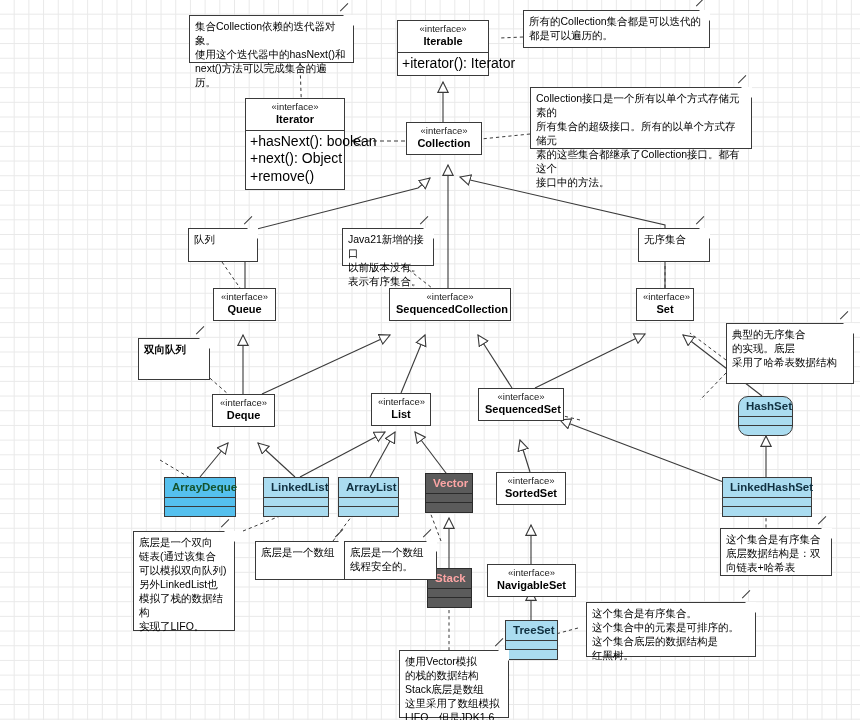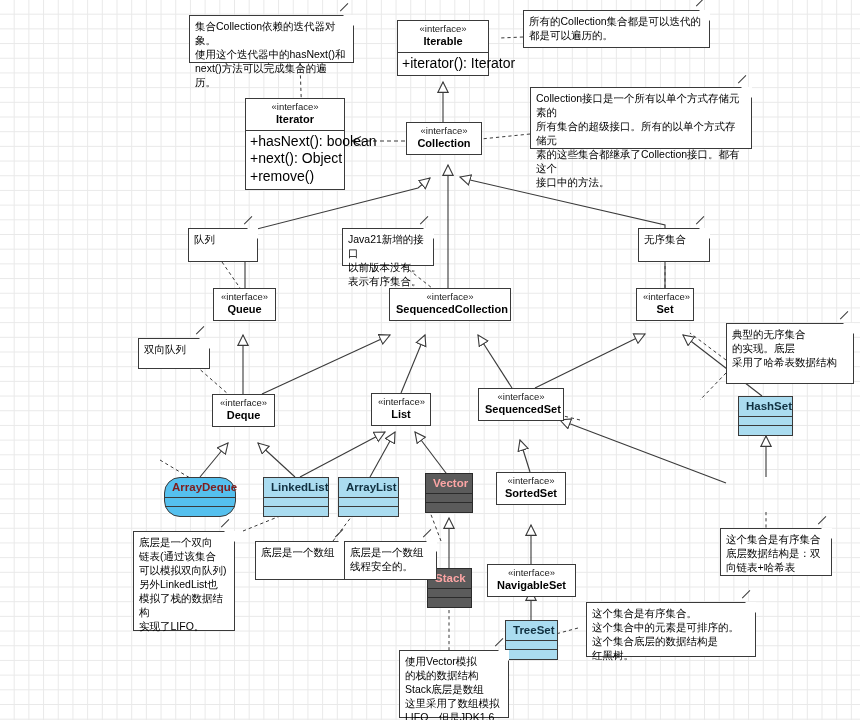--- a/index.html
+++ b/index.html
@@ -66,21 +66,21 @@
     font-size:11.5px;font-weight:bold;
     padding:3px 7px 4px 7px;
     white-space:nowrap;
   }
   .cls .bar{
     border-top:1px solid #3a3a3a;
     height:8px;
   }
   .cls .bar.b2{height:9px;}
   .cls.blue{background:#aadcf0;color:#103040;}
-  .cls.blue-strong{background:#55c0ee;color:#7f1d1d;border-radius:16px;}
+  .cls.blue-strong{background:#55c0ee;color:#14532d;}
   .cls.gray{background:#5b5b5b;color:#fca5a5;border-color:#2b2b2b;}
   .cls.gray .bar{border-top-color:#2b2b2b;}
 
   
   .note{
     position:absolute;
     box-sizing:border-box;
     background:#ffffff;
     border:1px solid #3a3a3a;
     font-size:10.5px;
@@ -297,26 +297,31 @@
     <div class="bar"></div>
     <div class="bar b2"></div>
   </div>
 
   <div class="cls gray" style="left:427px;top:568px;width:45px;">
     <div class="cname">Stack</div>
     <div class="bar"></div>
     <div class="bar b2"></div>
   </div>
 
-  <div class="cls blue" style="left:738px;top:396px;width:55px;">
+  <div class="cls blue" style="left:738px;top:396px;width:55px;border-radius:10px;">
     <div class="cname">HashSet</div>
     <div class="bar"></div>
     <div class="bar b2"></div>
   </div>
 
+  <div class="cls blue" style="left:722px;top:477px;width:90px;">
+    <div class="cname">LinkedHashSet</div>
+    <div class="bar"></div>
+    <div class="bar b2"></div>
+  </div>
 
   <div class="cls blue" style="left:505px;top:620px;width:53px;">
     <div class="cname">TreeSet</div>
     <div class="bar"></div>
     <div class="bar b2"></div>
   </div>
 
   <div class="note" style="left:189px;top:15px;width:165px;height:48px;">集合Collection依赖的迭代器对象。
 使用这个迭代器中的hasNext()和
 next()方法可以完成集合的遍历。</div>
@@ -330,21 +335,21 @@
 都是可以遍历的。</div>
 
   <div class="note" style="left:188px;top:228px;width:70px;height:34px;">队列</div>
 
   <div class="note" style="left:342px;top:228px;width:92px;height:38px;">Java21新增的接口
 以前版本没有。
 表示有序集合。</div>
 
   <div class="note" style="left:638px;top:228px;width:72px;height:34px;">无序集合</div>
 
-  <div class="note" style="left:138px;top:338px;width:72px;height:31px;">双向队列</div>
+  <div class="note" style="left:138px;top:338px;width:72px;height:42px;font-weight:bold;">双向队列</div>
 
   <div class="note" style="left:726px;top:323px;width:128px;height:61px;">典型的无序集合
 的实现。底层
 采用了哈希表数据结构</div>
 
 
   <div class="note" style="left:133px;top:531px;width:102px;height:100px;">底层是一个双向
 链表(通过该集合
 可以模拟双向队列)
 另外LinkedList也

